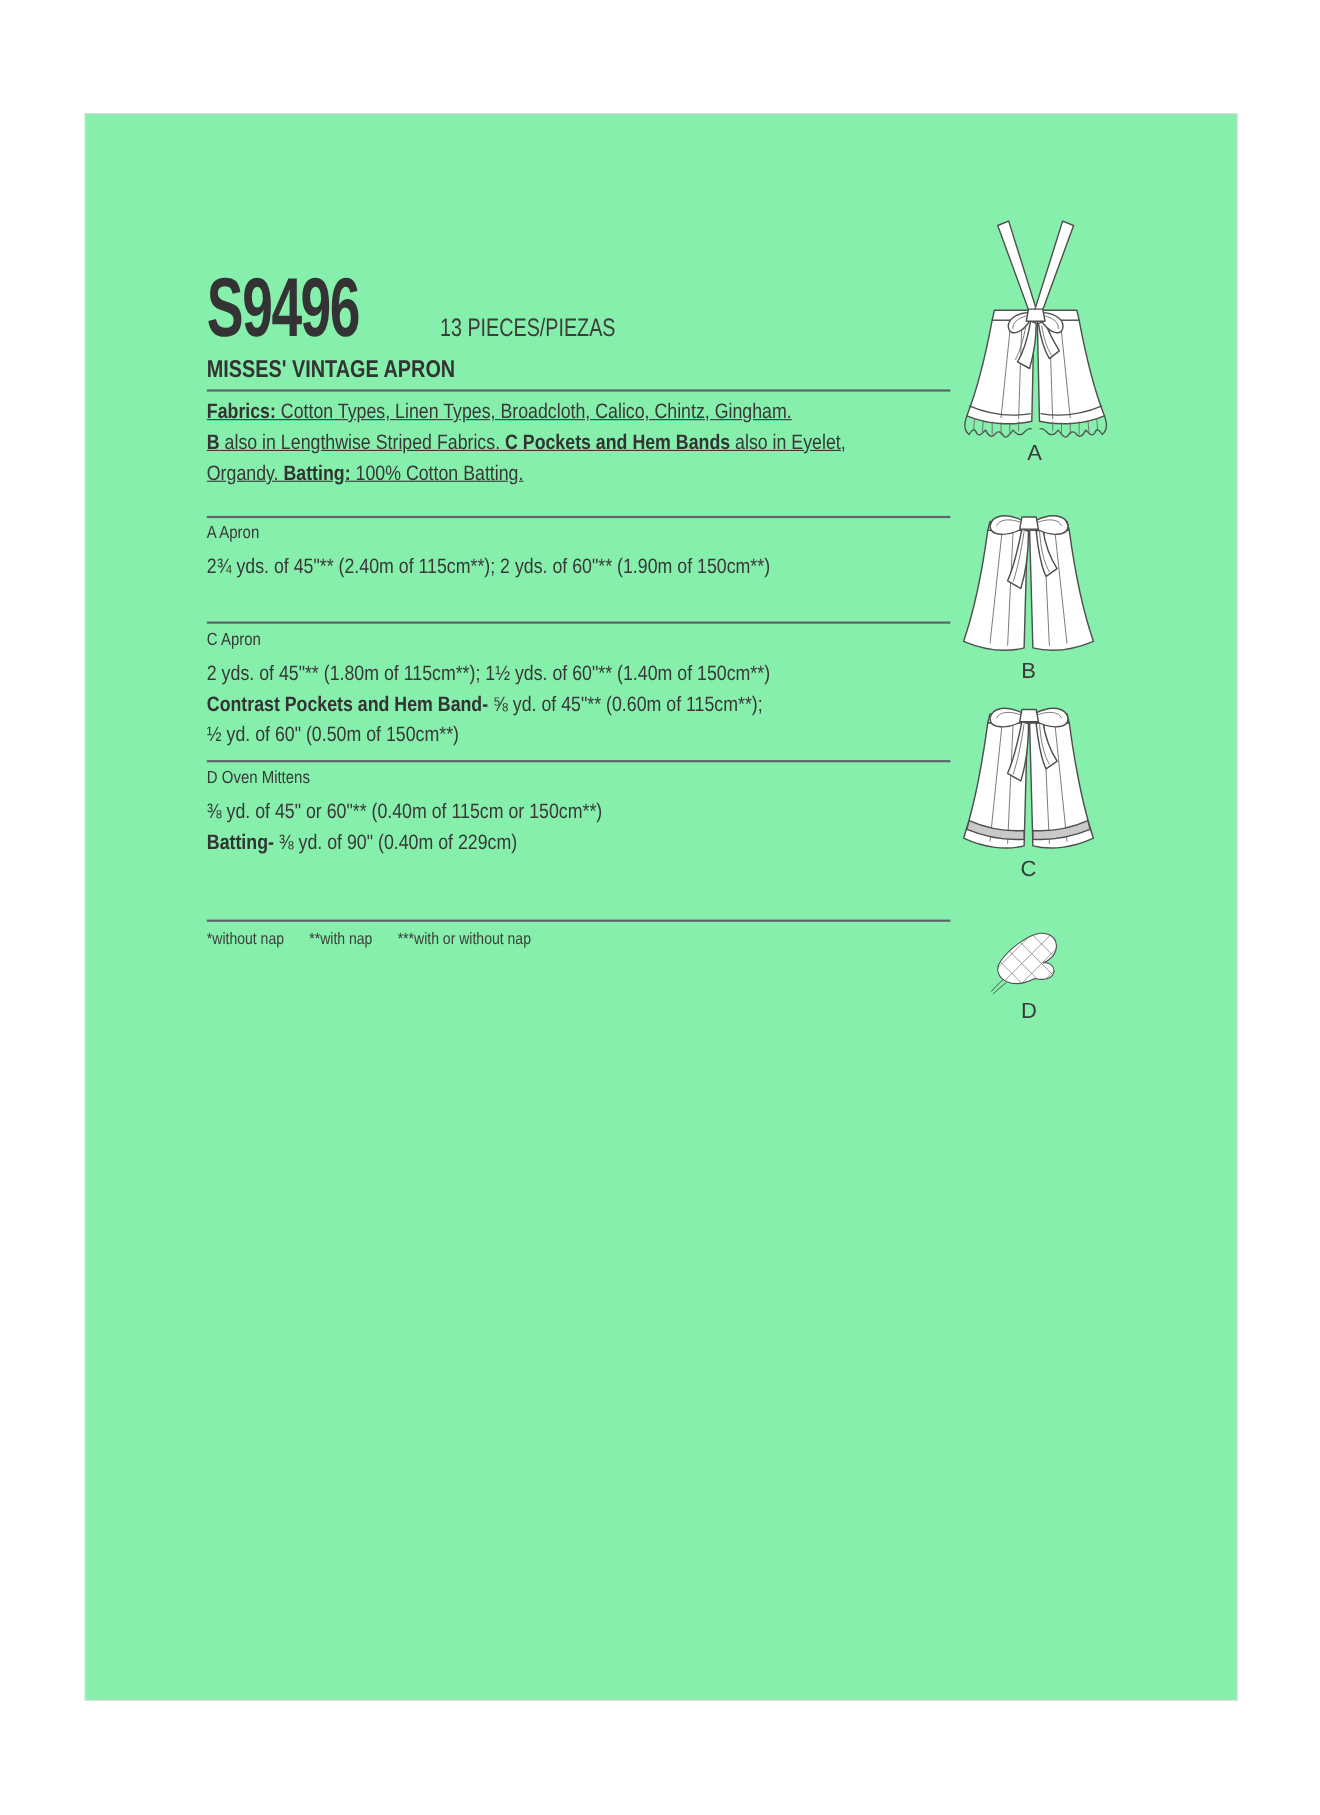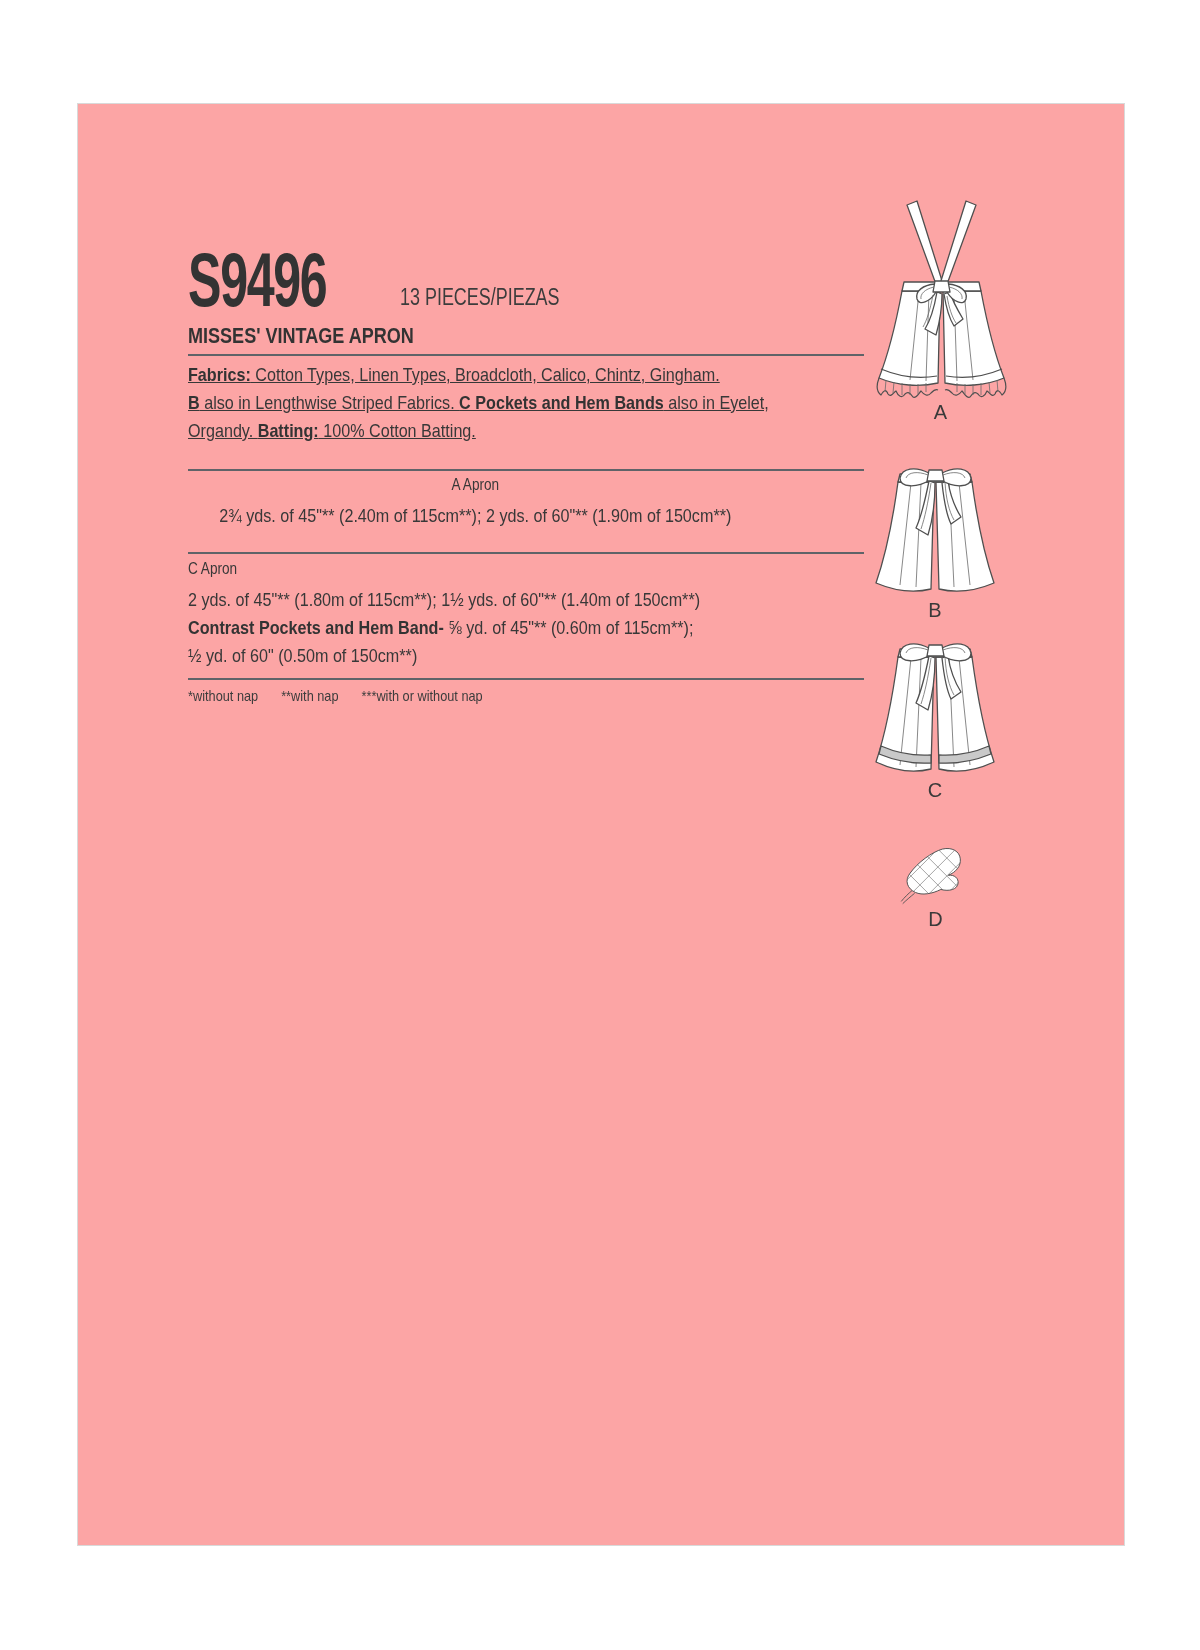--- a/index.html
+++ b/index.html
@@ -3,21 +3,21 @@
 <meta charset="utf-8">
 <style>
   html,body{margin:0;padding:0;}
   body{
     width:1200px;height:1650px;background:#ffffff;position:relative;
     font-family:"Liberation Sans",sans-serif;color:#383838;
     -webkit-font-smoothing:antialiased;
   }
   .page{
     position:absolute;left:77px;top:103px;width:1046px;height:1441px;
-    border:1px solid #d9d9d9;background:#fca5a5;
+    border:1px solid #d9d9d9;background:#86efac;
   }
   .col{position:absolute;left:110px;top:0;width:676px;}
   .pattern-number{
     position:absolute;left:0;top:138px;font-size:76px;line-height:76px;font-weight:700;
     letter-spacing:-2px;transform:scaleX(0.66);transform-origin:0 0;white-space:pre;color:#333;
   }
   .pieces{
     position:absolute;left:212px;top:181px;font-size:23px;line-height:24px;
     transform:scaleX(0.78);transform-origin:0 0;white-space:pre;color:#3c3c3c;letter-spacing:0;
   }
@@ -28,21 +28,21 @@
   .title-rule{position:absolute;left:0;top:250px;width:676px;height:2px;background:#5f6368;}
   .sections{position:absolute;left:0;top:252px;width:676px;}
   .sec{border-bottom:2px solid #5f6368;}
   .line{
     font-size:19px;line-height:28px;white-space:pre;
     transform:scaleX(0.85);transform-origin:0 50%;
   }
   .line b{font-weight:700;color:#333;}
   .hd-wrap{height:26px;transform:scaleX(0.85);transform-origin:0 50%;}
   .pt5{padding-top:5px;} .pt6{padding-top:6px;}
-  .pb24{padding-bottom:24px;text-decoration:underline;} .pb22{padding-bottom:22px;} .pb23{padding-bottom:22px;text-align:center;}
+  .pb24{padding-bottom:24px;text-decoration:underline;} .pb22{padding-bottom:22px;} .pb23{padding-bottom:35px;}
   .pb14{padding-bottom:8px;} .pb55{padding-bottom:55px;}
   .footnote-row{
     display:flex;gap:27px;padding-top:7px;font-size:15px;line-height:18px;
     transform:scaleX(0.85);transform-origin:0 50%;white-space:pre;color:#3c3c3c;
   }
   .fig{position:absolute;text-align:center;}
   .fig .lab{font-size:20px;line-height:22px;color:#3a3a3a;margin-top:2px;letter-spacing:1px;}
   .fig svg{display:block;margin:0 auto;}
   .art{stroke:#4f4f4f;stroke-width:1.3;fill:#ffffff;stroke-linejoin:round;}
   .art-thin{stroke:#6a6a6a;stroke-width:0.8;fill:none;}
@@ -74,20 +74,25 @@
       </div>
 
 
       <div class="sec pt6 pb14">
         <div class="hd-wrap"><span class="hd">C Apron</span></div>
         <div class="line">2 yds. of 45"** (1.80m of 115cm**); 1½ yds. of 60"** (1.40m of 150cm**)</div>
         <div class="line"><b>Contrast Pockets and Hem Band-</b><span> ⅝ yd. of 45"** (0.60m of 115cm**);</span></div>
         <div class="line">½ yd. of 60" (0.50m of 150cm**)</div>
       </div>
 
+      <div class="sec pt6 pb55">
+        <div class="hd-wrap"><span class="hd">D Oven Mittens</span></div>
+        <div class="line">⅜ yd. of 45" or 60"** (0.40m of 115cm or 150cm**)</div>
+        <div class="line"><b>Batting-</b><span> ⅜ yd. of 90" (0.40m of 229cm)</span></div>
+      </div>
 
       <div class="footnote-row">
         <span>*without nap</span>
         <span>**with nap</span>
         <span>***with or without nap</span>
       </div>
 
     </div>
   </div>
 

